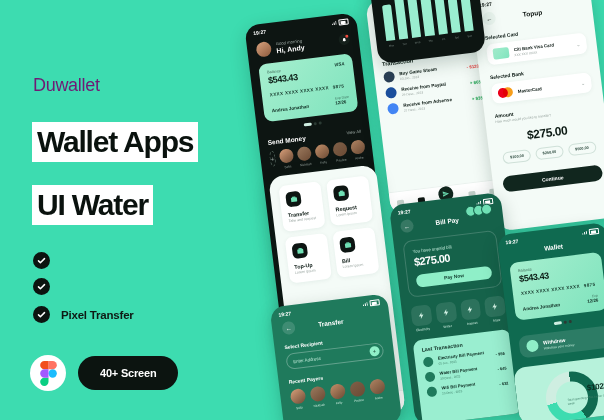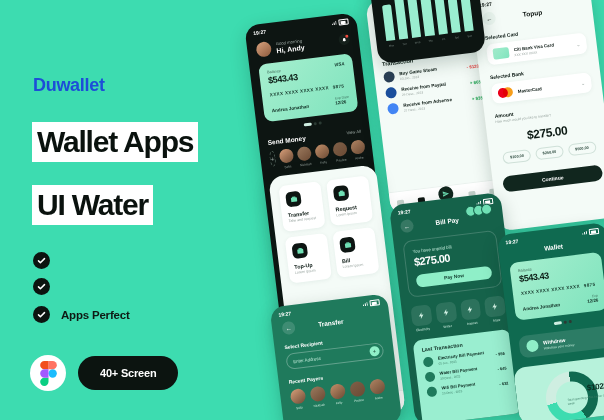--- a/index.html
+++ b/index.html
@@ -6,21 +6,21 @@
   body{
     width:604px;height:420px;overflow:hidden;
     background:#3ddcb0;
     font-family:"Liberation Sans", sans-serif;
     position:relative;
   }
   .stage{position:absolute;inset:0;overflow:hidden;}
 
   
   .left{position:absolute;left:0;top:0;width:270px;height:420px;z-index:40;}
-  .brand{position:absolute;left:33px;top:75px;font-size:18px;font-weight:700;color:#1d4ed8;letter-spacing:-.3px;}
+  .brand{position:absolute;left:33px;top:75px;font-size:18px;font-weight:400;color:#701a75;letter-spacing:-.3px;}
   .hl{position:absolute;background:#ffffff;border-radius:0;display:flex;align-items:center;padding:0 5px;box-sizing:border-box;}
   .hl1{left:32px;top:122px;height:40px;}
   .hl2{left:32px;top:185px;height:40px;}
   .hl span{font-size:30px;font-weight:700;color:#0a120e;letter-spacing:-1.2px;line-height:1;white-space:nowrap;}
 
   .feat{position:absolute;left:33px;display:flex;align-items:center;gap:11px;}
   .f1{top:252px;} .f2{top:278px;} .f3{top:306px;}
   .tick{width:17px;height:17px;border-radius:50%;background:#0c1410;display:flex;align-items:center;justify-content:center;flex:0 0 auto;}
   .tick svg{display:block;}
   .feat .ftxt{font-size:11.5px;font-weight:700;color:#0e1a14;letter-spacing:-.2px;white-space:nowrap;}
@@ -617,21 +617,21 @@
             <path d="M4 13l5 5L20 7"></path>
           </svg>
       </span>
     </div>
     <div class="feat f3">
       <span class="tick">
         <svg width="9" height="9" viewBox="0 0 24 24" fill="none" stroke="#fff" stroke-width="4" stroke-linecap="round" stroke-linejoin="round">
             <path d="M4 13l5 5L20 7"></path>
           </svg>
       </span>
-      <span class="ftxt">Apps Perfect</span>
+      <span class="ftxt">Pixel Transfer</span>
     </div>
 
     <div class="figma">
       <svg width="17" height="25" viewBox="0 0 38 57">
         <path fill="#1abcfe" d="M19 28.5a9.5 9.5 0 1119 0 9.5 9.5 0 01-19 0z"></path>
         <path fill="#0acf83" d="M0 47.5A9.5 9.5 0 019.5 38H19v9.5a9.5 9.5 0 01-19 0z"></path>
         <path fill="#ff7262" d="M19 0v19h9.5a9.5 9.5 0 000-19H19z"></path>
         <path fill="#f24e1e" d="M0 9.5A9.5 9.5 0 019.5 0H19v19H9.5A9.5 9.5 0 010 9.5z"></path>
         <path fill="#a259ff" d="M0 28.5A9.5 9.5 0 019.5 19H19v19H9.5A9.5 9.5 0 010 28.5z"></path>
       </svg>

